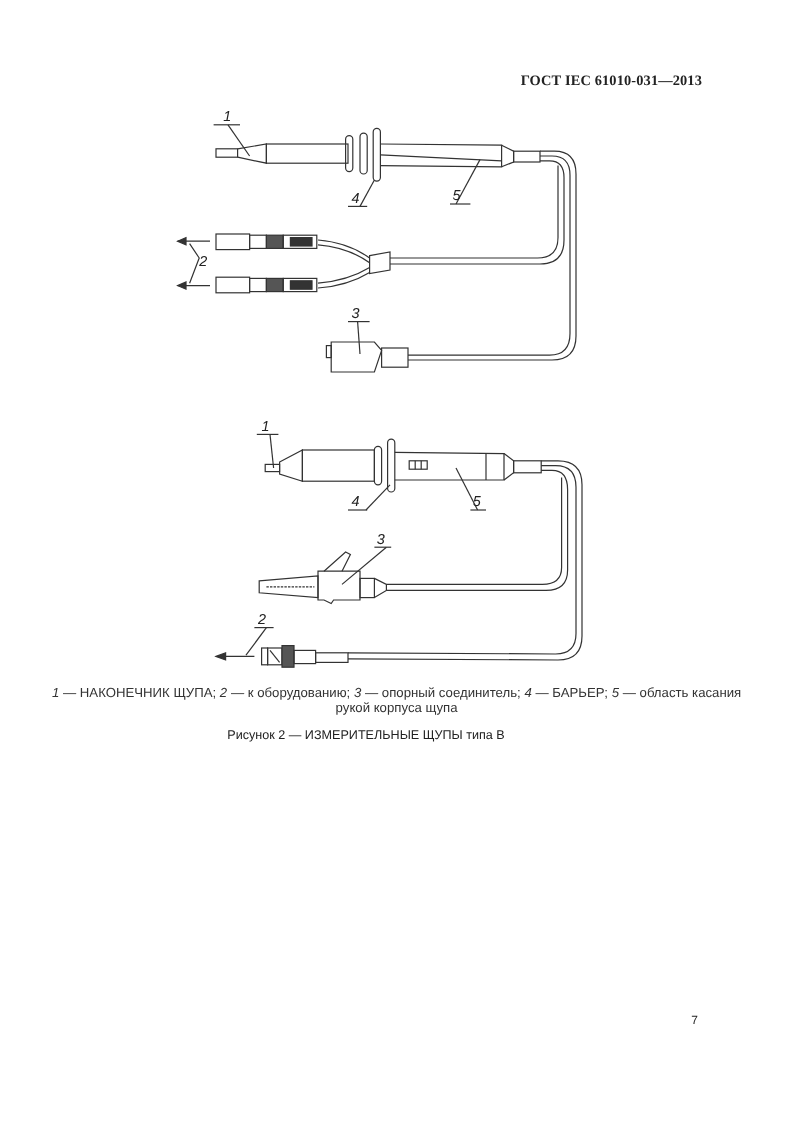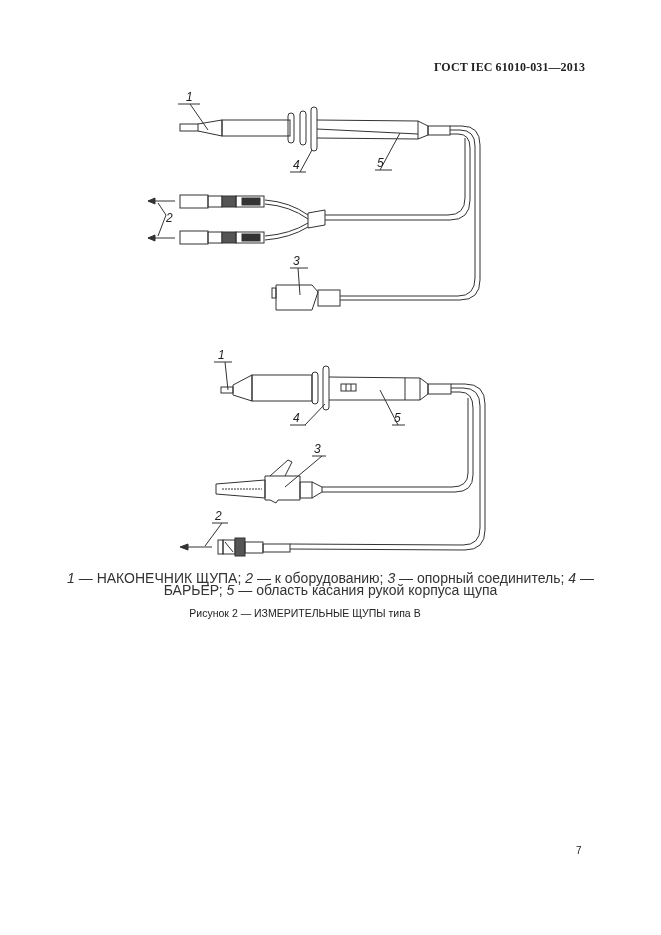--- a/index.html
+++ b/index.html
@@ -1,19 +1,19 @@
 <!DOCTYPE html>
 <html><head>
 <meta charset="utf-8">
 <style>
   html, body { margin: 0; padding: 0; background: #ffffff; }
   body { width: 661px; height: 935px; position: relative; overflow: hidden; font-family: "Liberation Sans", sans-serif; color: #222; }
   .header { position: absolute; top: 60px; right: 76px; font-weight: bold; font-size: 12px; letter-spacing: 0.1px; font-family: Liberation Serif, serif; }
   .figure { position: absolute; left: 0; top: 0; width: 661px; height: 600px; }
-  .caption { position: absolute; top: 572px; left: 40px; width: 581px; text-align: center; font-size: 14px; line-height: 12px; color: #333; }
+  .caption { position: absolute; top: 572px; left: 40px; width: 581px; text-align: center; font-size: 11px; line-height: 12px; color: #333; }
   .caption i { font-style: italic; }
   .fig-title { position: absolute; top: 607px; left: 0; width: 610px; text-align: center; font-size: 10.5px; color: #222; }
   .page-num { position: absolute; top: 845px; left: 576px; font-size: 10px; }
   svg text { font-family: "Liberation Sans", sans-serif; font-style: italic; font-size: 12px; fill: #222; }
 </style>
 </head>
 <body>
 
 <div class="header">ГОСТ IEC 61010-031—2013</div>
 

